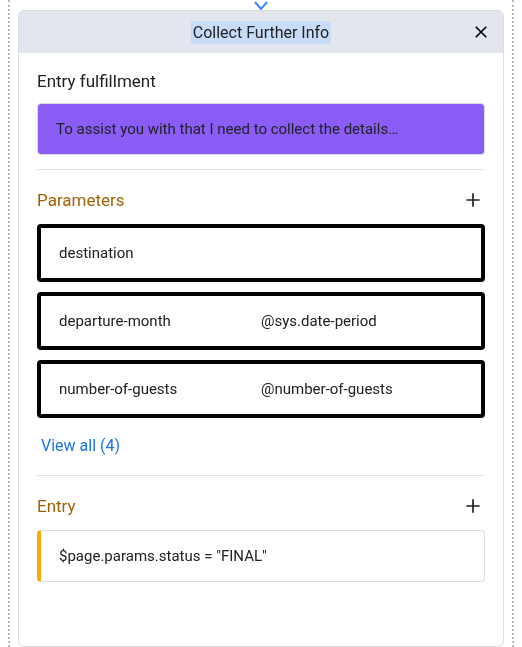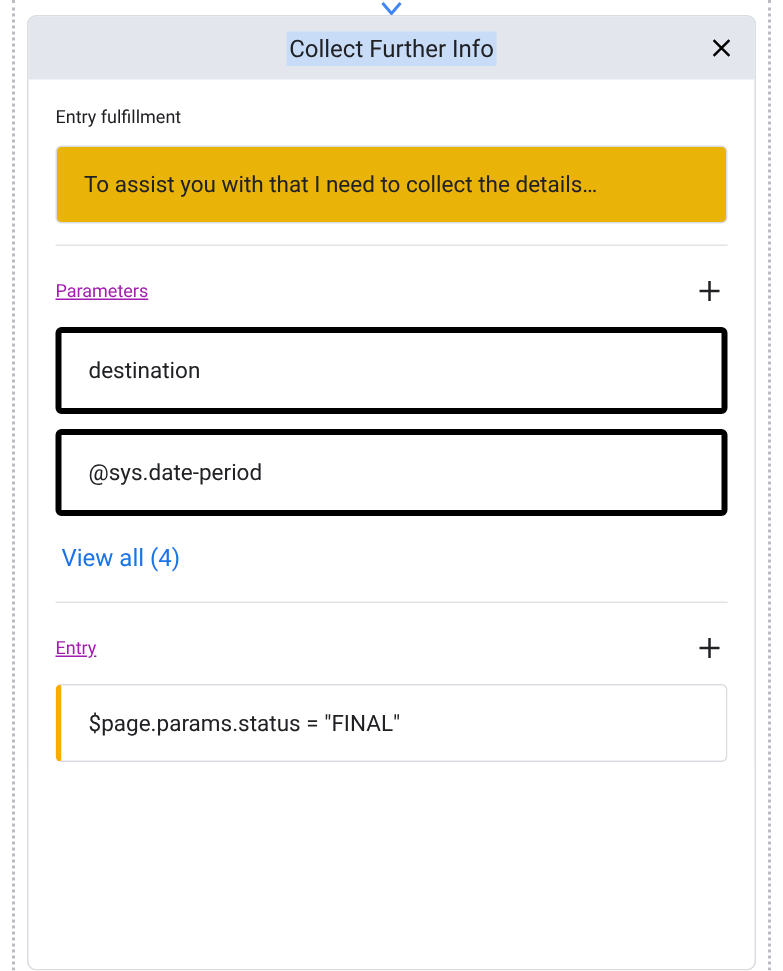--- a/index.html
+++ b/index.html
@@ -74,39 +74,39 @@
   }
   .section { padding-top: 18px; padding-bottom: 14px; }
   .divider { border-top: 1px solid #e1e3e6; }
   .section-title-row {
     display: flex;
     align-items: center;
     justify-content: space-between;
     margin-bottom: 12px;
   }
   .section-title {
-    font-size: 12px;
+    font-size: 17px;
     color: #202124;
     font-weight: 400;
   }
-  .section-title.link { color: #a21caf; text-decoration: underline; }
+  .section-title.link { color: #a16207; }
   .plus-btn {
     width: 24px; height: 24px;
     display: flex; align-items: center; justify-content: center;
     cursor: pointer;
     color: #202124;
   }
   .plus-btn svg { width: 20px; height: 20px; }
   .card {
     border: 1px solid #d9dce0;
     border-radius: 4px;
     padding: 16px 18px;
     font-size: 15px;
     color: #202124;
-    background: #eab308;
+    background: #8b5cf6;
     white-space: nowrap;
     overflow: hidden;
     text-overflow: ellipsis;
   }
   .param-row {
     border: 4px solid #000000;
     border-radius: 4px;
     padding: 16px 18px;
     display: flex;
     font-size: 15px;
@@ -177,21 +177,26 @@
           <svg viewBox="0 0 24 24">
               <path d="M12 4 V20 M4 12 H20" stroke="#202124" stroke-width="2" fill="none"></path>
             </svg>
         </div>
       </div>
       <div>
         <div class="param-row">
           <div class="param-name">destination</div>
         </div>
         <div class="param-row">
+          <div class="param-name">departure-month</div>
           <div class="param-entity">@sys.date-period</div>
+        </div>
+        <div class="param-row">
+          <div class="param-name">number-of-guests</div>
+          <div class="param-entity">@number-of-guests</div>
         </div>
       </div>
       <div class="view-all">View all (4)</div>
     </div>
 
     <div class="section divider">
       <div class="section-title-row">
         <div class="section-title link">Entry</div>
         <div class="plus-btn">
           <svg viewBox="0 0 24 24">

